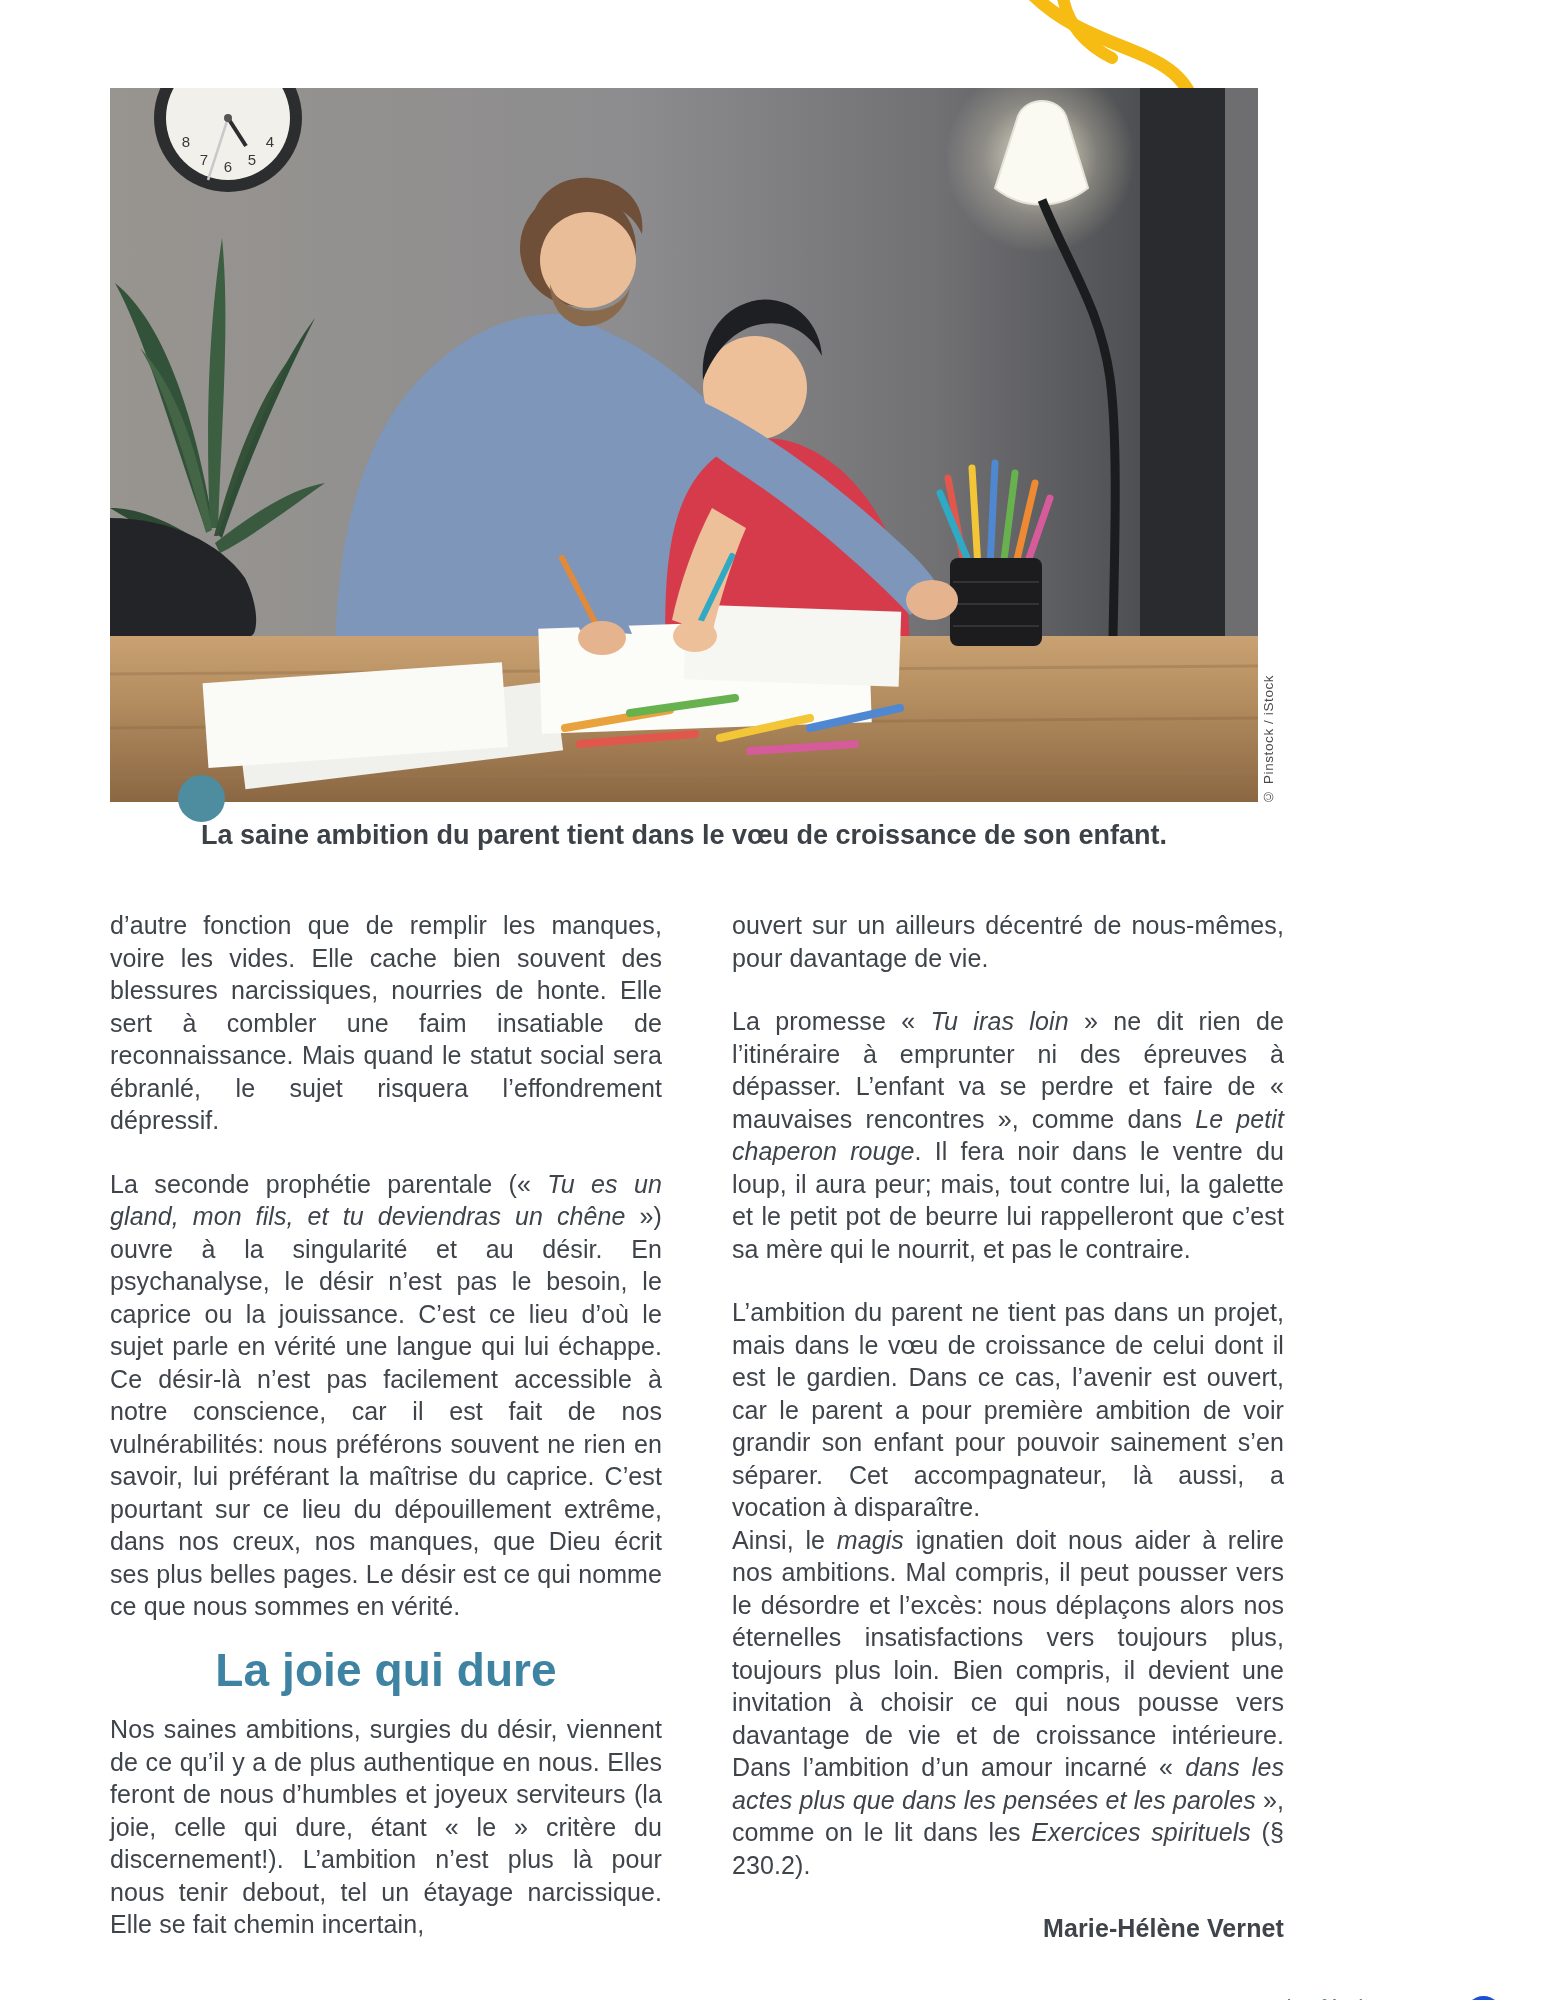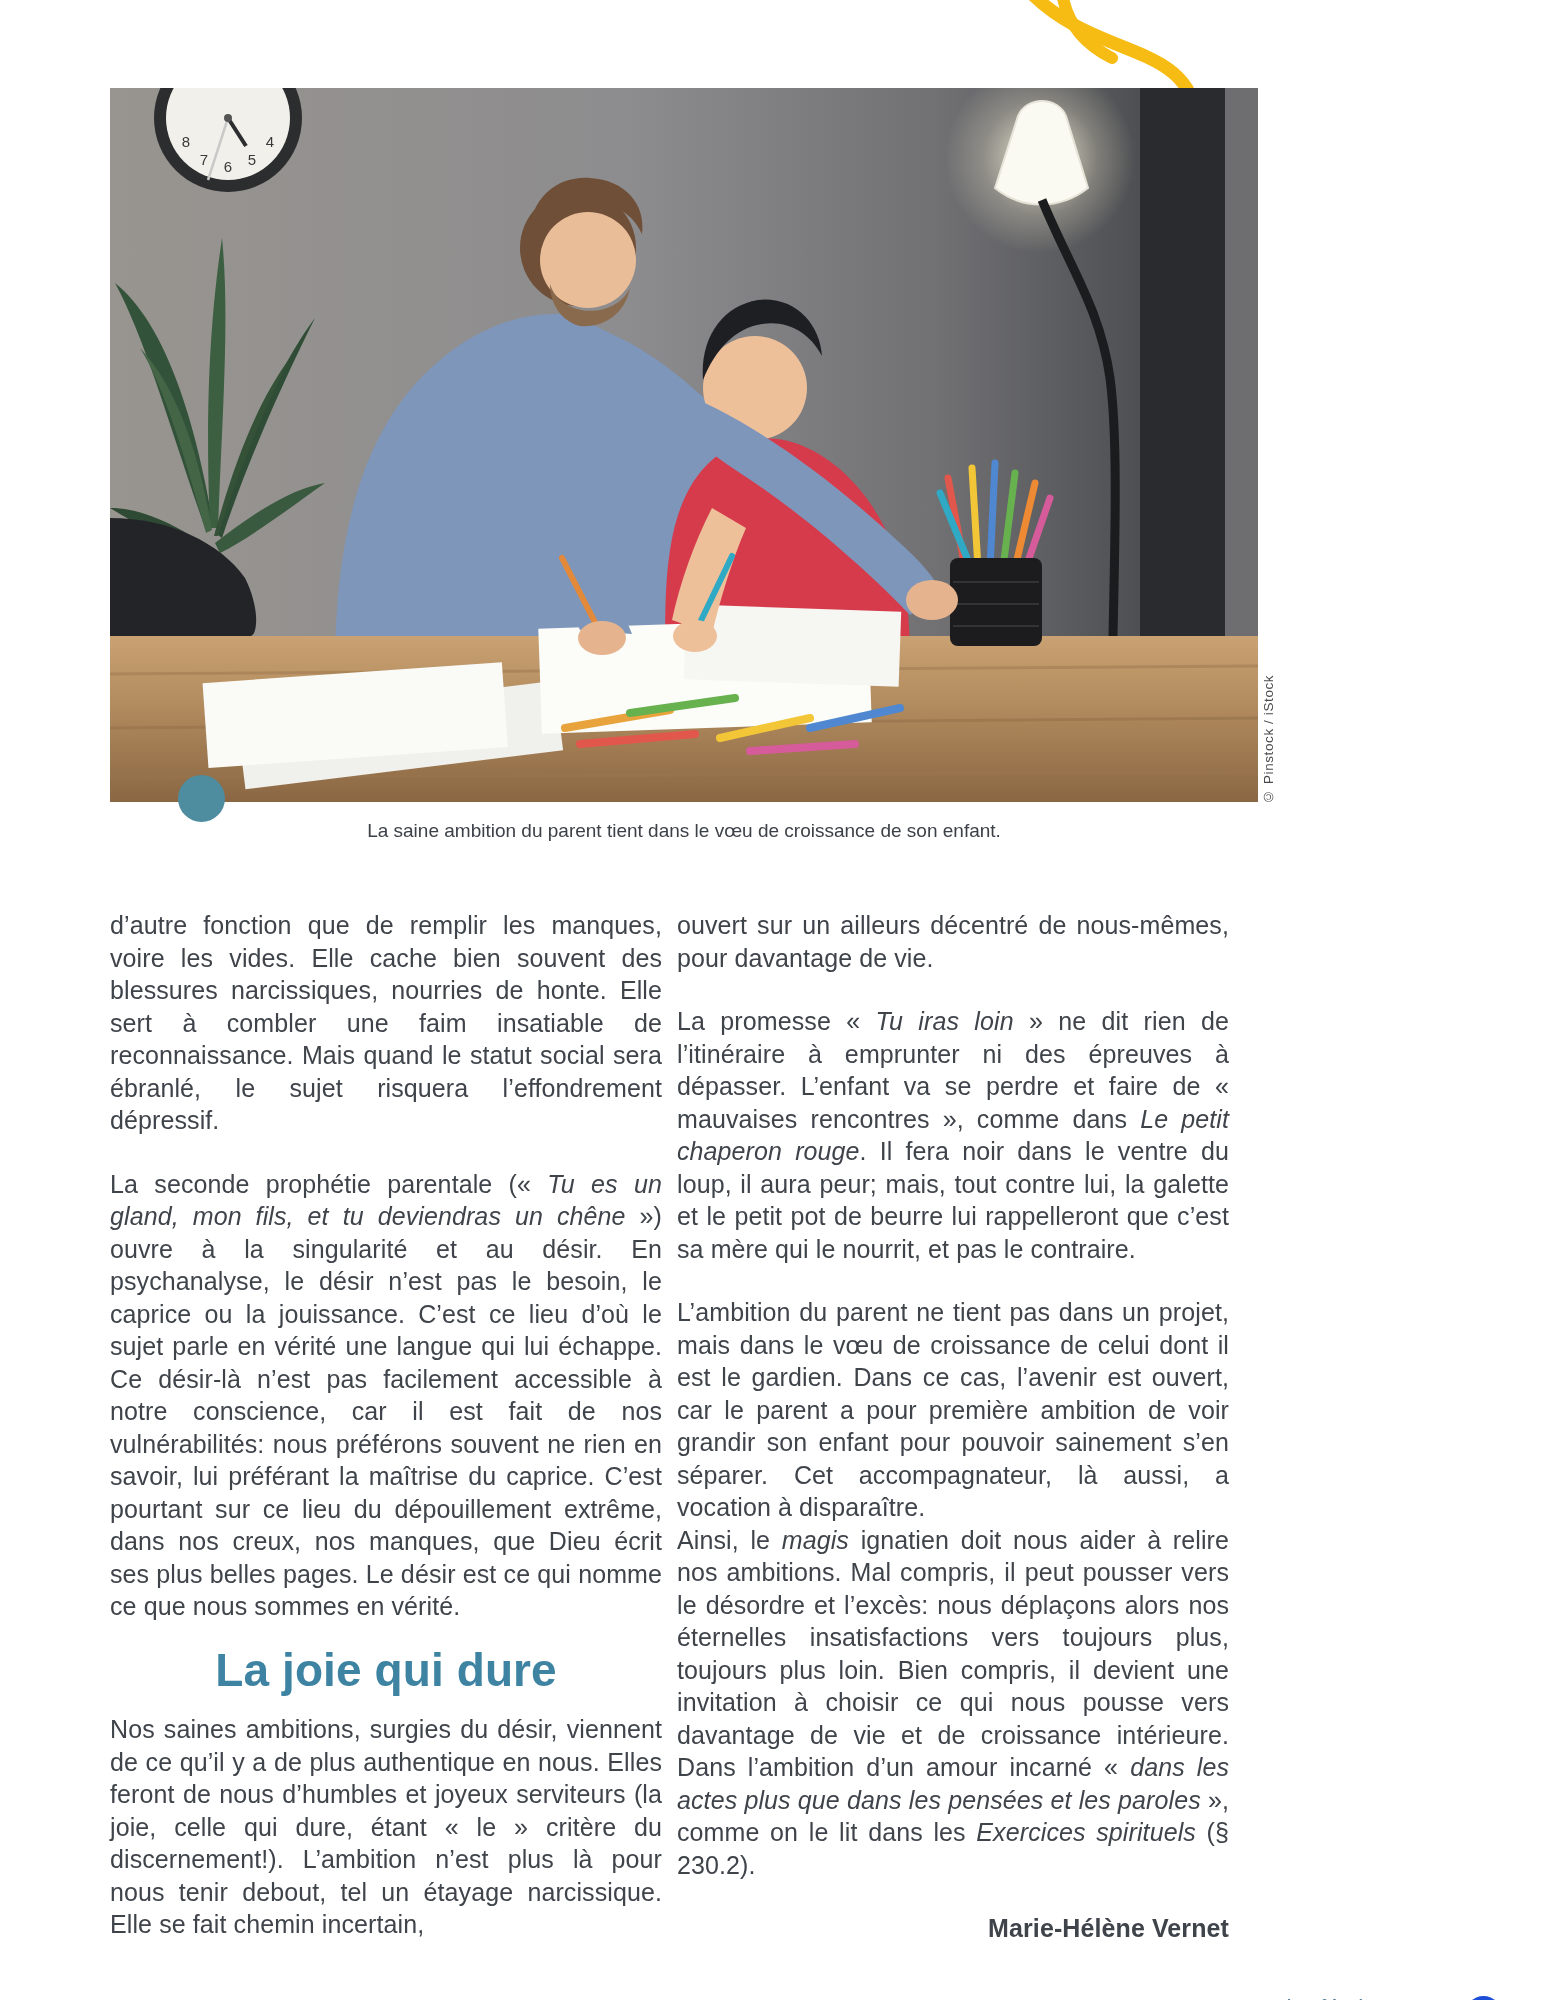--- a/index.html
+++ b/index.html
@@ -21,31 +21,31 @@
   }
 
   .credit {
     position:absolute; left:1261px; top:642px; height:162px;
     writing-mode:vertical-rl; transform:rotate(180deg);
     font-size:13.5px; color:#4b4b4b; letter-spacing:0.6px; white-space:nowrap;
   }
 
   .caption {
     position:absolute; left:110px; top:820px; width:1148px;
-    text-align:center; font-size:19px; color:#3c4148;
+    text-align:center; font-size:27px; color:#3c4148;font-weight:bold;
   }
 
   
   .col {
     position:absolute; top:893px; width:552px;
     font-size:25px; line-height:32.5px; color:#3F444B;
     text-align:justify; letter-spacing:0.1px;
   }
   .col-left  { left:110px; }
-  .col-right { left:677px; }
+  .col-right { left:732px; }
   .body-p { margin:16px 0 31px 0; }
   .body-p.tight { margin-top:-31px; }
   .col-heading {
     margin:29px 0 27px 0; text-align:center;
     font-size:46px; font-weight:bold; color:#3E83A2;
   }
   .author { text-align:right; font-weight:bold; margin-bottom:0; }
   i { font-style:italic; }
 
   

